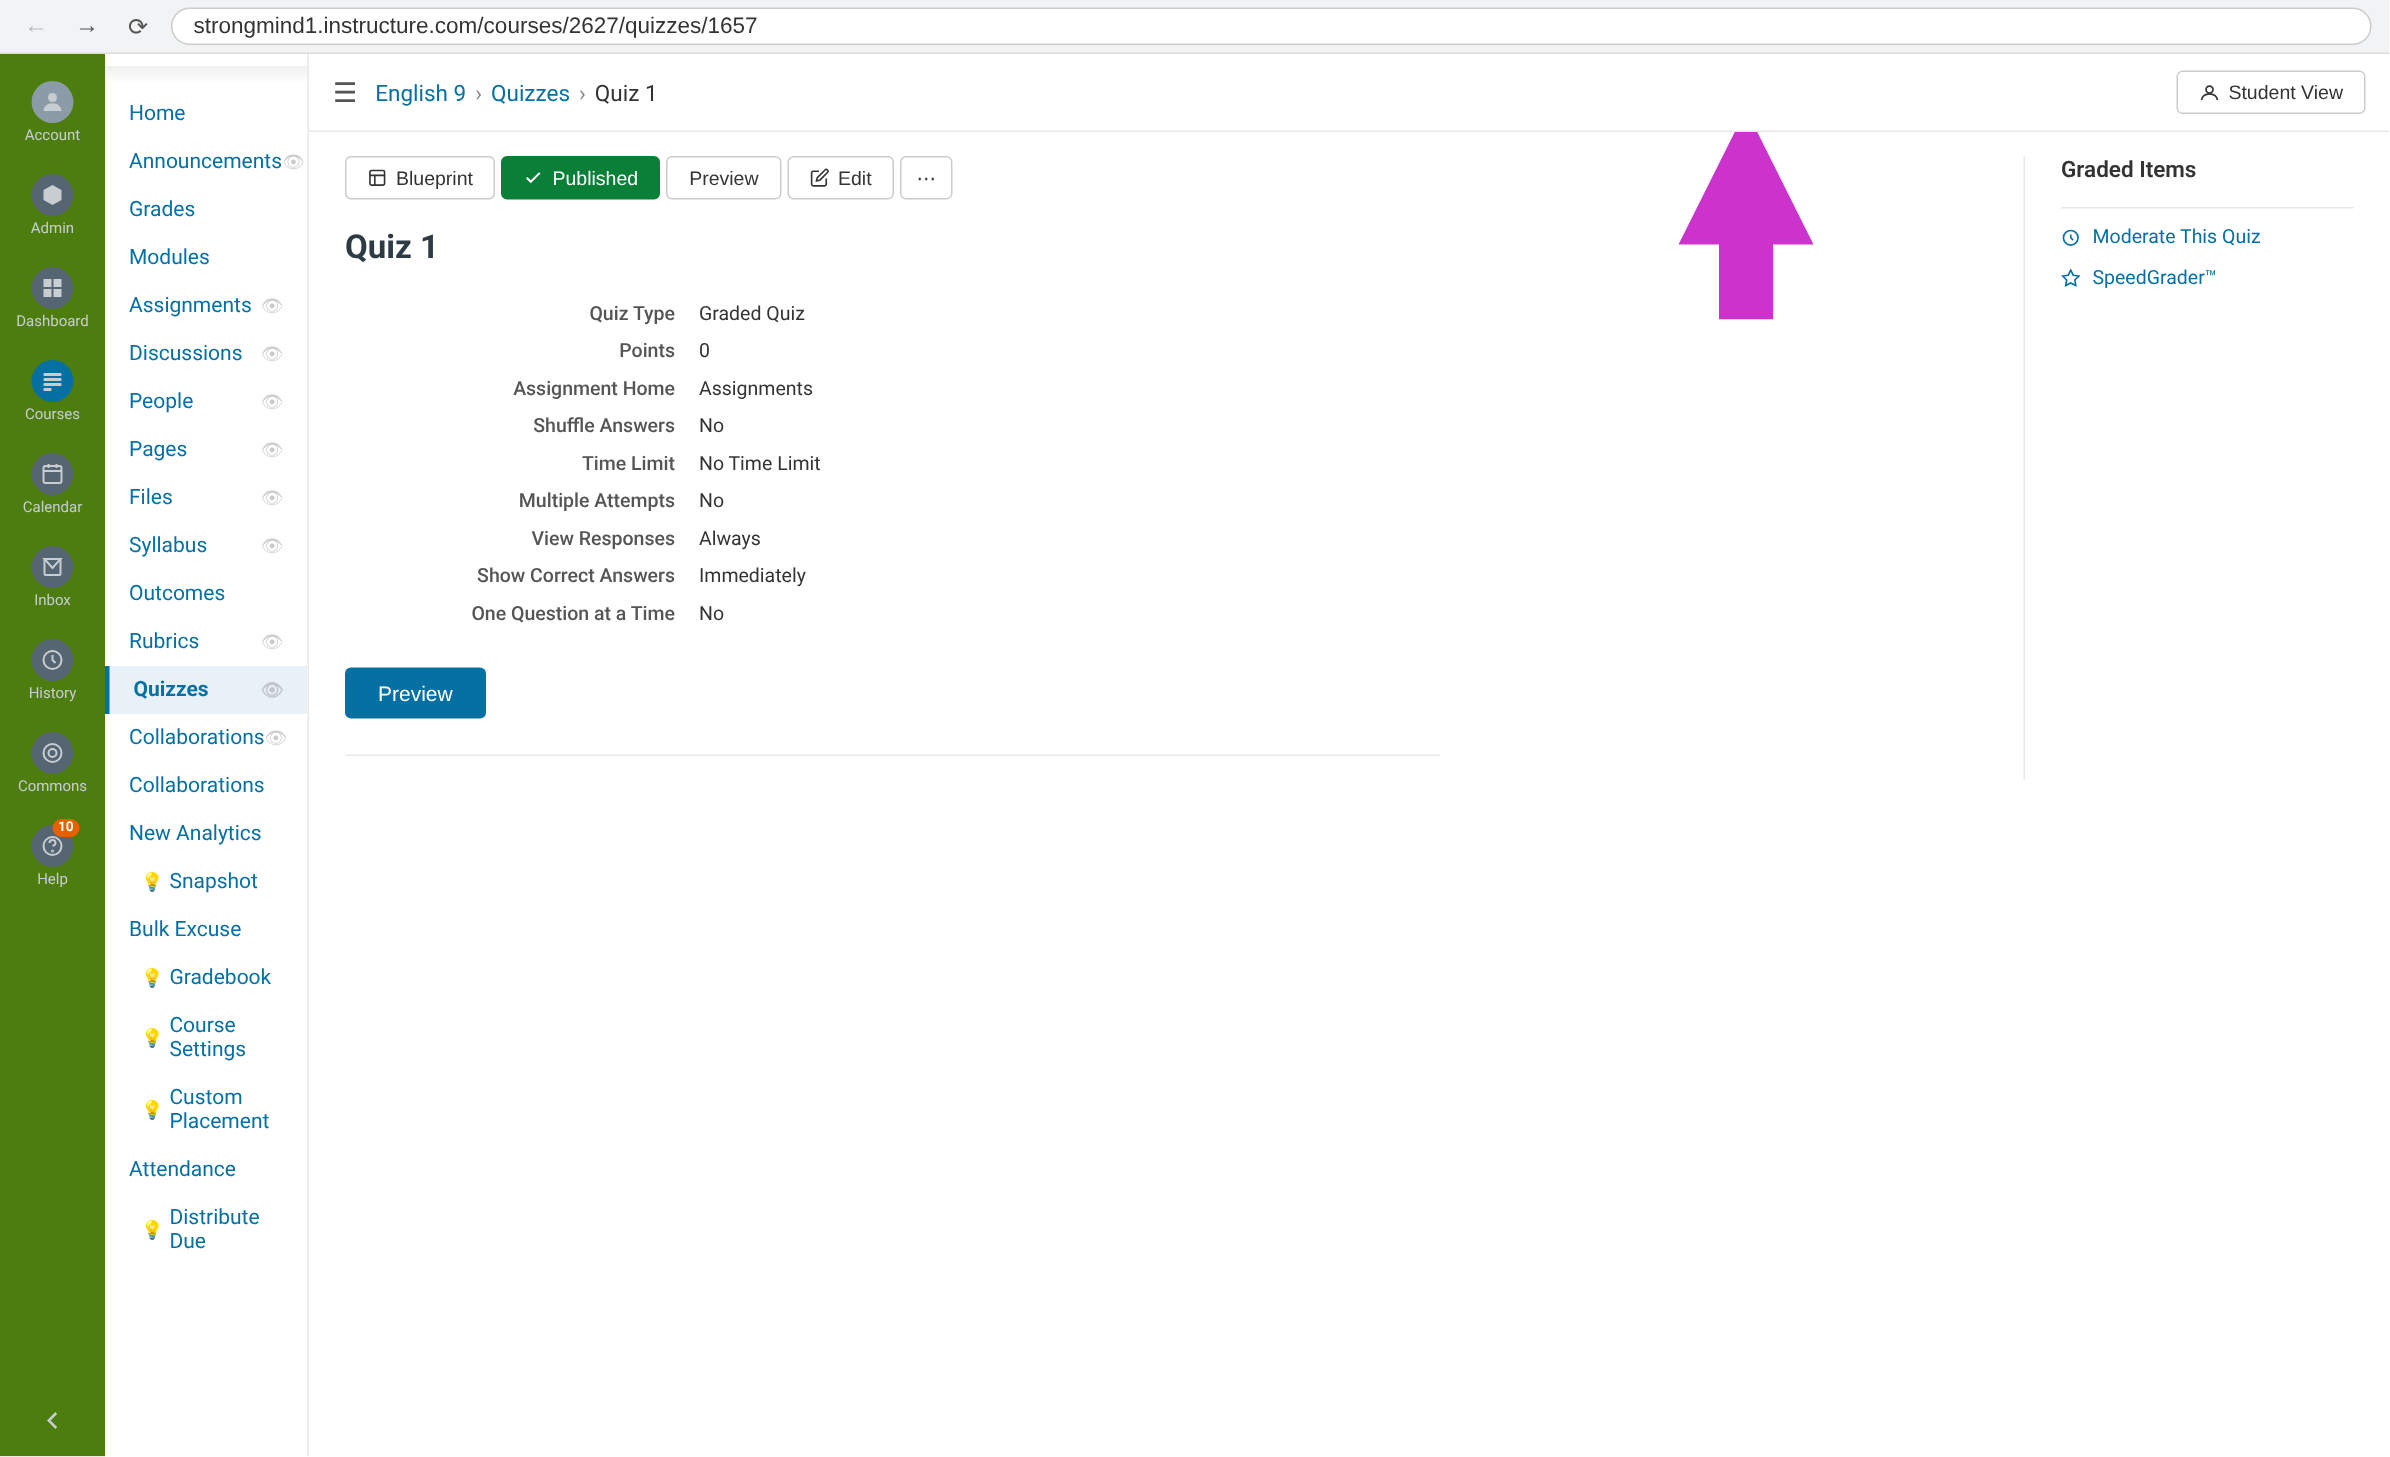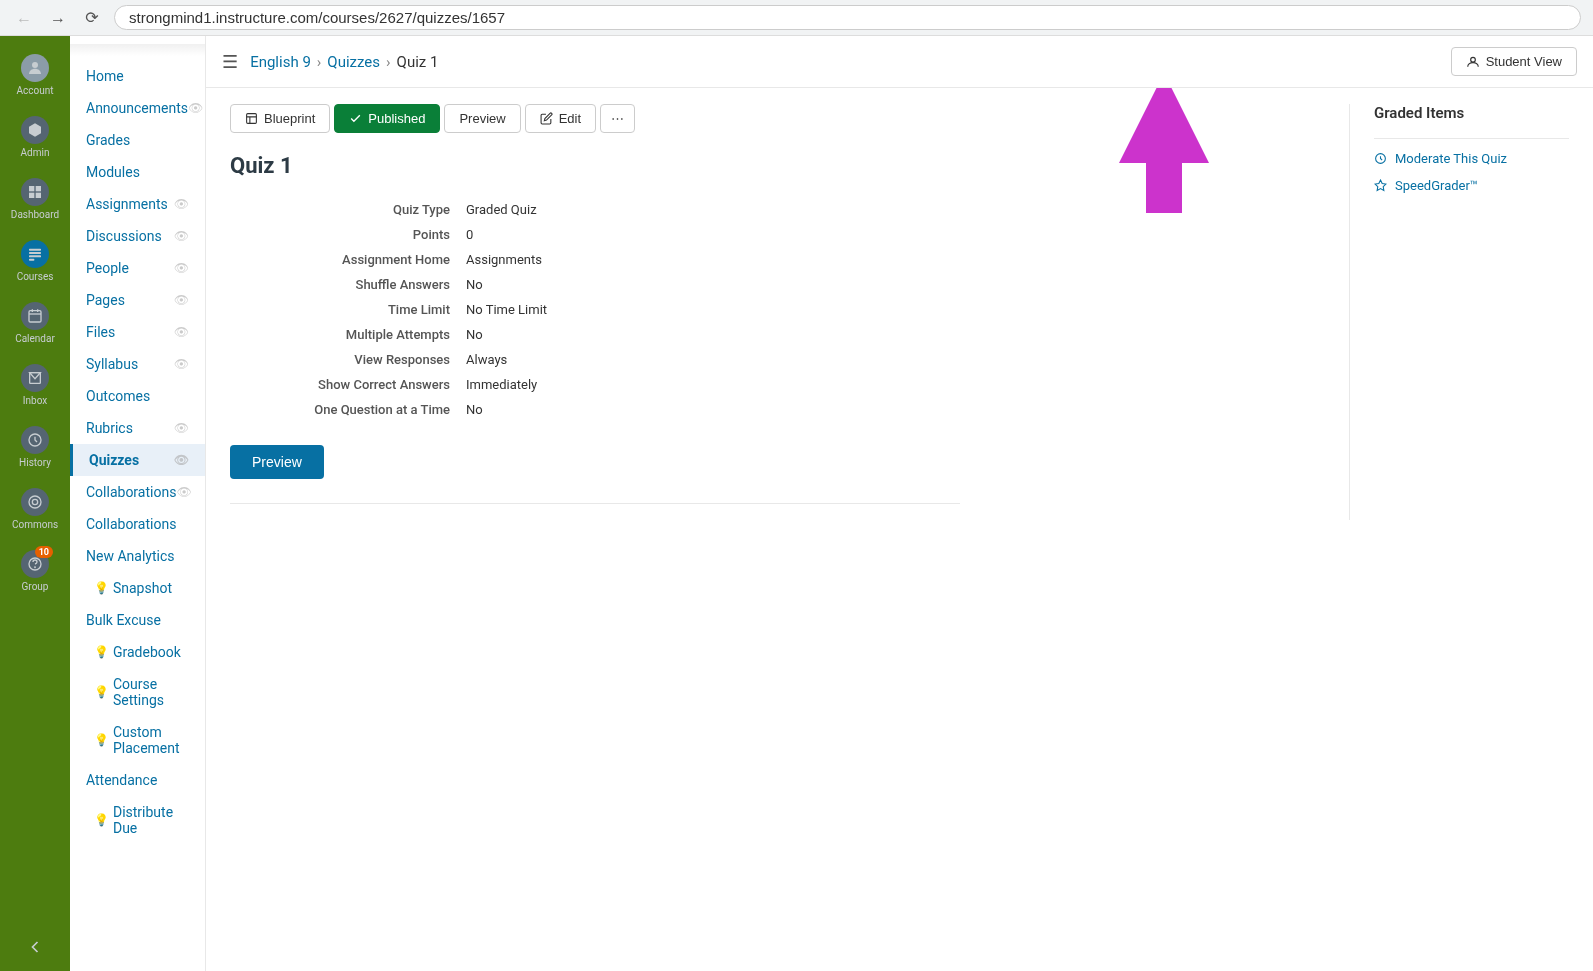--- a/index.html
+++ b/index.html
@@ -430,21 +430,21 @@
 
     <a class="global-nav-item">
       <div class="nav-icon badge">
         <svg width="16" height="16" viewBox="0 0 24 24" fill="none" stroke="#c7cdd1" stroke-width="2">
             <circle cx="12" cy="12" r="9"></circle>
             <path d="M9 9a3 3 0 0 1 6 0c0 2-3 3-3 3"></path>
             <circle cx="12" cy="17" r="0.5" fill="#c7cdd1"></circle>
           </svg>
         <span class="badge-count">10</span>
       </div>
-      <span class="nav-label">Group</span>
+      <span class="nav-label">Help</span>
     </a>
 
     <div style="margin-top: auto; padding: 10px;">
       <svg width="20" height="20" viewBox="0 0 24 24" fill="none" stroke="#c7cdd1" stroke-width="2">
           <polyline points="15 18 9 12 15 6"></polyline>
         </svg>
     </div>
   </nav>
 
   <nav class="course-nav">

